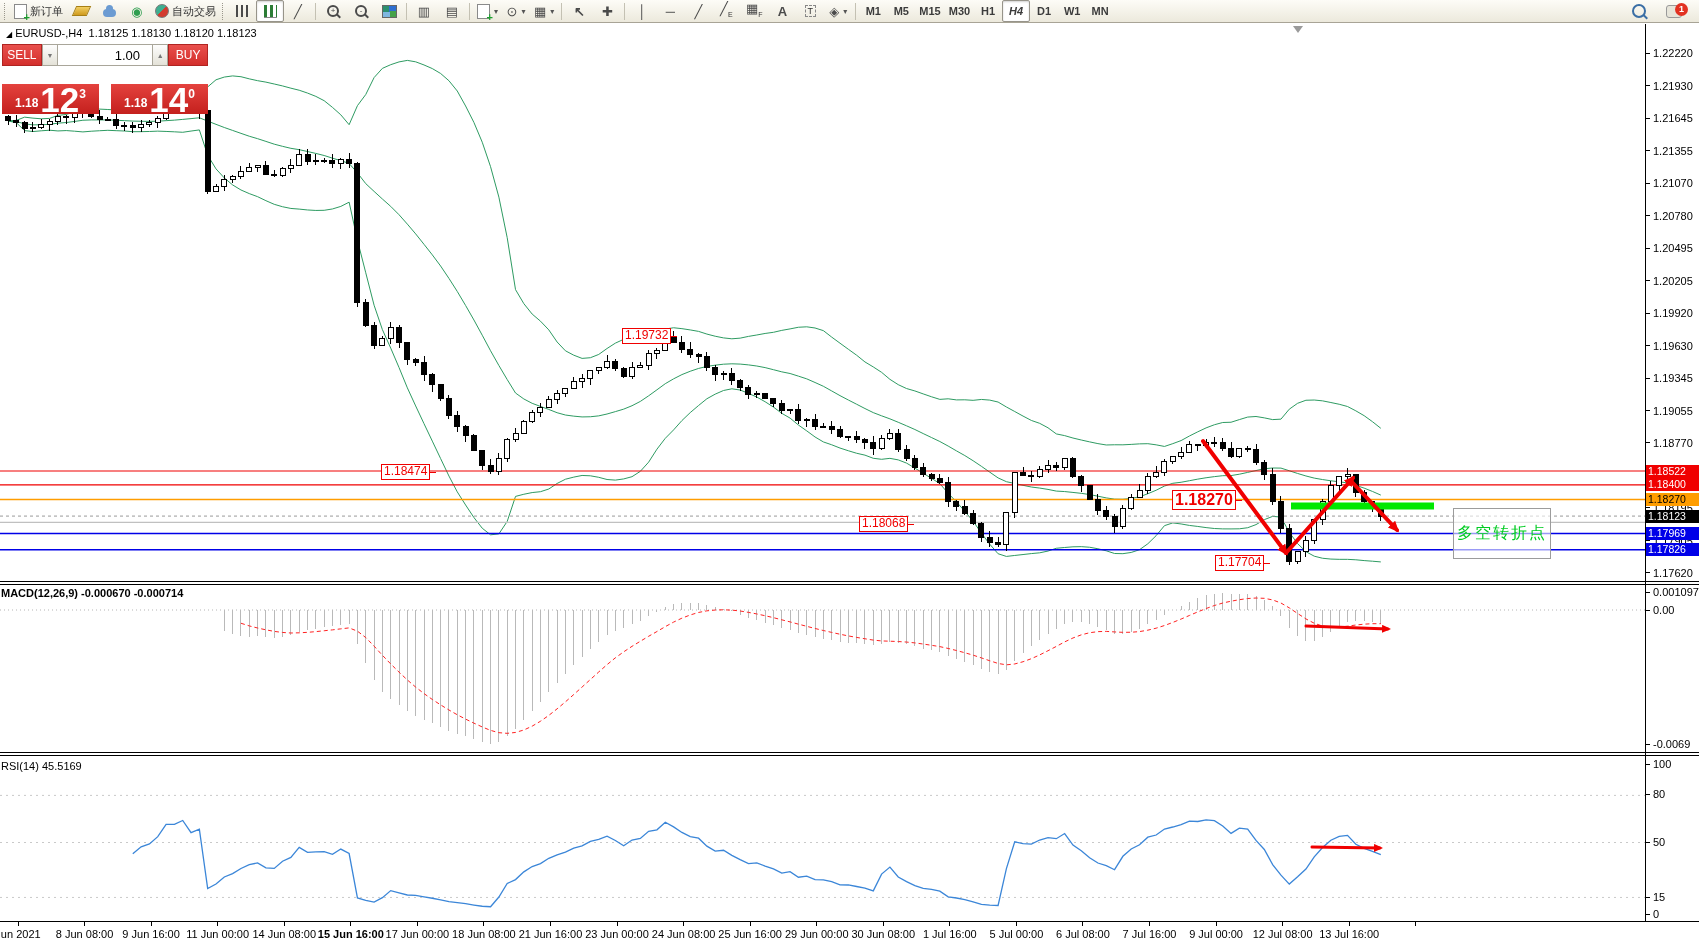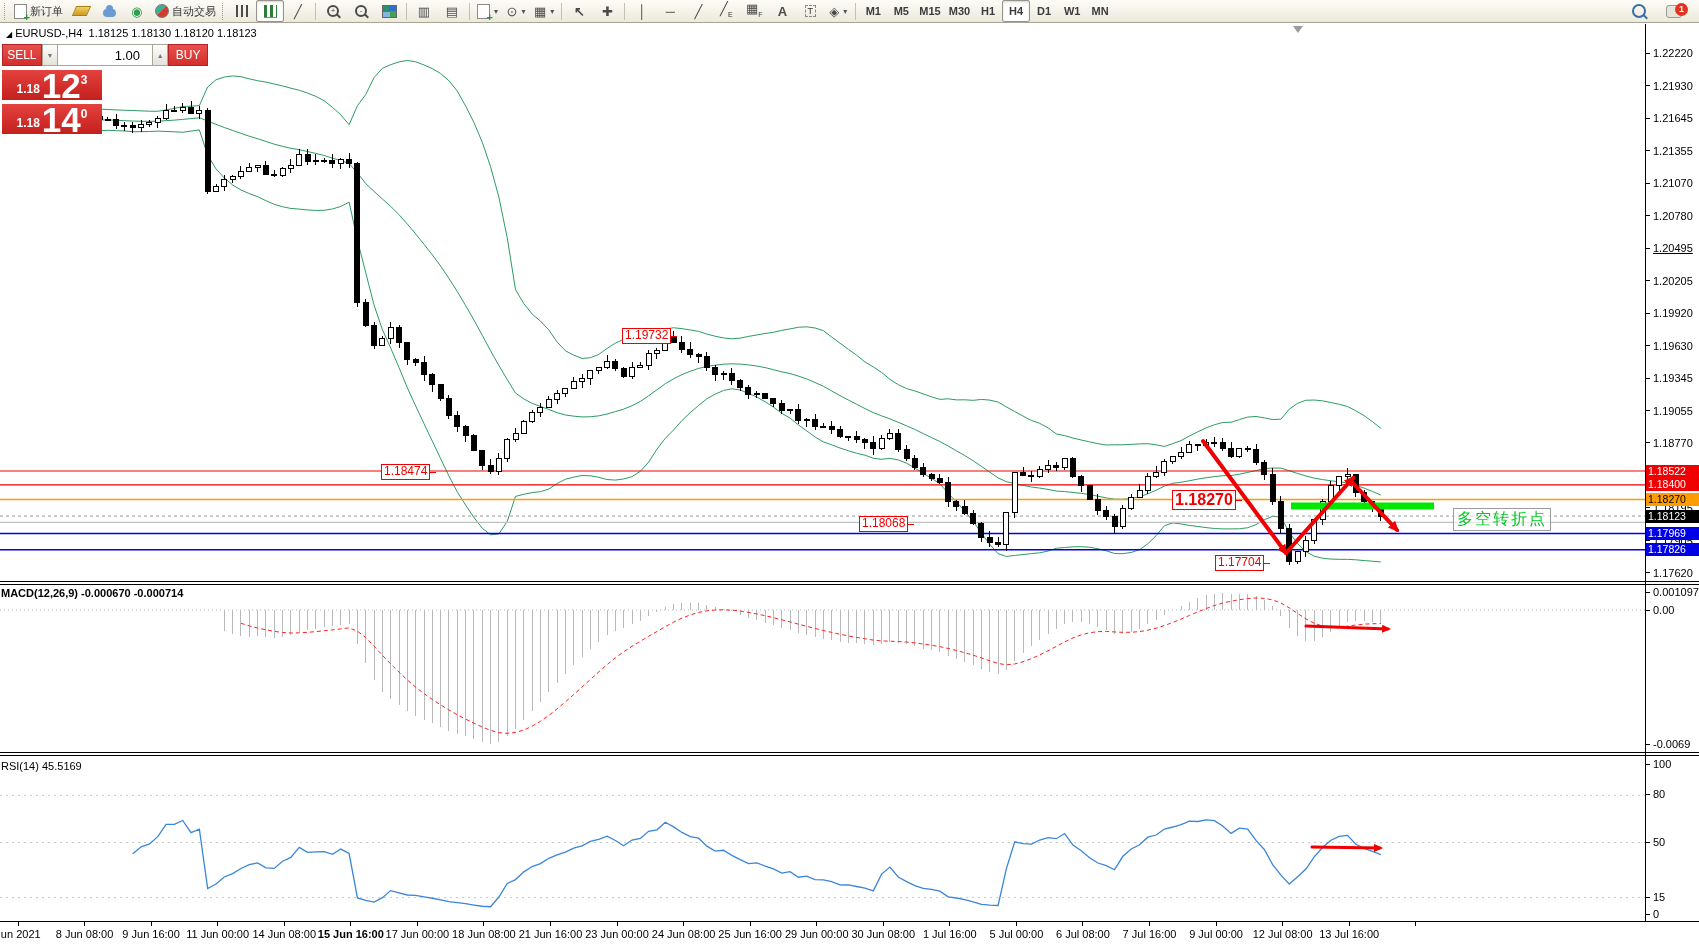--- a/index.html
+++ b/index.html
@@ -4,21 +4,21 @@
 <style>
   html,body{margin:0;padding:0;background:#888;}
   #app{position:relative;width:1699px;height:945px;background:#fff;overflow:hidden;
        font-family:"Liberation Sans",sans-serif;color:#000;}
   
   #toolbar{position:absolute;left:0;top:0;width:1699px;height:23px;
     background:linear-gradient(#fdfcf7,#ece9dc);border-bottom:1px solid #a8a496;
     display:flex;align-items:center;padding:0 2px;box-sizing:border-box;white-space:nowrap;}
   .tbtn{height:20px;min-width:20px;display:inline-flex;align-items:center;justify-content:center;
     border:1px solid transparent;border-radius:2px;font-size:11px;color:#333;gap:3px;padding:0 3px;cursor:default;}
-  .tbtn.pressed{background:#fff;border-color:#97948a;box-shadow:inset 0 1px 2px rgba(0,0,0,.18);}
+  .tbtn.pressed{background:#fff;border-color:#97948a;box-shadow:inset 0 1px 2px rgba(0,0,0,.18);font-style:italic;}
   .tsep{width:1px;height:17px;background:#c4c1b3;margin:0 3px;flex:0 0 auto;}
   .grip{width:3px;height:17px;border-left:1px dotted #9a978c;margin:0 2px;flex:0 0 auto;}
   .g{font-size:13px;line-height:13px;color:#4a4a4a;}
   .sub{font-style:normal;font-size:7px;vertical-align:sub;color:#333;}
   .caret{font-size:8px;color:#555;margin-left:1px;}
   .ic-doc{position:relative;width:11px;height:13px;background:#fff;border:1px solid #8a8a8a;display:inline-block;}
   .ic-doc .plus{position:absolute;right:-4px;bottom:-4px;font-style:normal;font-weight:bold;color:#1d9e2f;font-size:11px;line-height:9px;}
   .ic-crayon{width:13px;height:8px;background:linear-gradient(#f2cf62,#cf9a1e);transform:skewX(-24deg);display:inline-block;border:1px solid #a77f14;}
   .ic-cloud{position:relative;width:13px;height:8px;background:#6b9bd2;border-radius:5px;display:inline-block;margin-top:3px;}
   .ic-cloud::before{content:"";position:absolute;left:3px;top:-4px;width:7px;height:7px;background:#6b9bd2;border-radius:50%;}
@@ -39,31 +39,31 @@
   
   #chart-svg{position:absolute;left:0;top:0;}
   .axlbl{position:absolute;font-size:11px;color:#000;}
   .badge{position:absolute;left:1646px;width:51px;height:13px;font-size:10.5px;line-height:13px;padding-left:2px;}
   #symline{position:absolute;left:6px;top:27px;font-size:11px;color:#000;}
   #symline .tri{font-size:8px;margin-right:3px;}
   .pane-label{position:absolute;font-size:11px;color:#000;}
   .plabel{position:absolute;color:#f00000;background:#fff;border:1px solid #f00000;line-height:1.15;padding:0 2px;white-space:nowrap;}
   .plabel::after{content:"";position:absolute;right:-7px;top:50%;width:7px;height:1px;background:#f00000;}
   #pivot-box{position:absolute;left:1453px;top:508px;border:1px solid #9c9c9c;color:#00cc22;
-    font-size:16px;letter-spacing:2px;padding:0 3px;background:rgba(255,255,255,.6);}
+    font-size:16px;letter-spacing:2px;padding:14px 3px;background:rgba(255,255,255,.6);}
   
   #trade-panel{position:absolute;left:2px;top:44px;width:206px;}
   #tp-row1{display:flex;height:22px;}
   .tp-btn{width:45px;background:linear-gradient(#e9504d,#d32f2c);color:#fff;font-size:12px;border:1px solid #b02421;
     display:flex;align-items:center;justify-content:center;}
   .spin{width:17px;background:linear-gradient(#fdfdfd,#e4e2d8);border:1px solid #a9a69a;font-size:7px;color:#777;
     display:flex;align-items:center;justify-content:center;}
   #vol{width:70px;border:1px solid #a9a69a;border-left:none;border-right:none;font-size:13px;text-align:right;padding:0 12px;
     font-family:"Liberation Sans",sans-serif;}
-  #tp-row2{display:flex;gap:4px;margin-top:4px;flex-direction:column;}
+  #tp-row2{display:flex;gap:12px;margin-top:18px;}
   .bigpx{width:100px;height:30px;background:linear-gradient(#e4423e,#c4201d);color:#fff;display:flex;align-items:flex-end;
     justify-content:center;padding-bottom:1px;box-sizing:border-box;}
   .bigpx .pre{font-size:12px;font-weight:bold;margin:0 2px 3px 0;}
   .bigpx .big{font-size:35px;font-weight:bold;line-height:26px;}
   .bigpx .sup{font-size:12px;font-weight:bold;margin-bottom:12px;}
   .sep-h{position:absolute;left:0;width:1699px;height:2px;border-top:1px solid #000;border-bottom:1px solid #000;}
   #vdiv{position:absolute;left:1645px;top:24px;height:897px;width:0;border-left:1px solid #000;}
   #botline{position:absolute;left:0;top:921px;width:1699px;height:0;border-top:1px solid #000;}
   .tlbl{position:absolute;top:928px;font-size:11px;color:#000;transform:translateX(-50%);white-space:nowrap;}
 </style>
@@ -812,21 +812,21 @@
       <div class="plabel" style="left: 859px; top: 516px; font-size: 12px;">1.18068</div>
       <div class="plabel" style="left: 1215px; top: 555px; font-size: 12px;">1.17704</div>
     </div>
   <div id="axiscol">
       <div class="axlbl" style="left: 1653px; top: 47.1469px;">1.22220</div>
       <div class="axlbl" style="left: 1653px; top: 79.9153px;">1.21930</div>
       <div class="axlbl" style="left: 1653px; top: 112.119px;">1.21645</div>
       <div class="axlbl" style="left: 1653px; top: 144.887px;">1.21355</div>
       <div class="axlbl" style="left: 1653px; top: 177.09px;">1.21070</div>
       <div class="axlbl" style="left: 1653px; top: 209.859px;">1.20780</div>
-      <div class="axlbl" style="left: 1653px; top: 242.062px; text-decoration: underline;">1.20495</div>
+      <div class="axlbl" style="left: 1653px; top: 242.062px;">1.20495</div>
       <div class="axlbl" style="left: 1653px; top: 274.831px;">1.20205</div>
       <div class="axlbl" style="left: 1653px; top: 307.034px;">1.19920</div>
       <div class="axlbl" style="left: 1653px; top: 339.802px;">1.19630</div>
       <div class="axlbl" style="left: 1653px; top: 372.006px;">1.19345</div>
       <div class="axlbl" style="left: 1653px; top: 404.774px;">1.19055</div>
       <div class="axlbl" style="left: 1653px; top: 436.977px;">1.18770</div>
       <div class="axlbl" style="left: 1653px; top: 469.746px;">1.18480</div>
       <div class="axlbl" style="left: 1653px; top: 501.949px;">1.18195</div>
       <div class="axlbl" style="left: 1653px; top: 534.718px;">1.17905</div>
       <div class="axlbl" style="left: 1653px; top: 566.921px;">1.17620</div>

